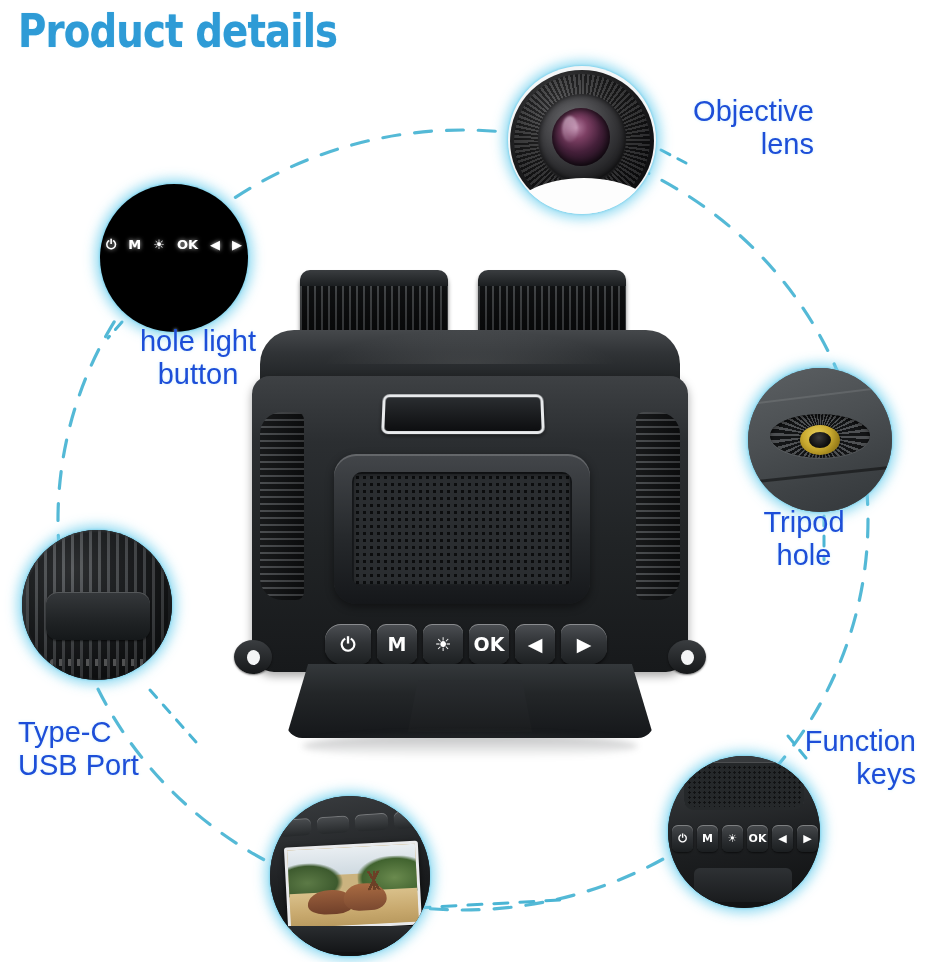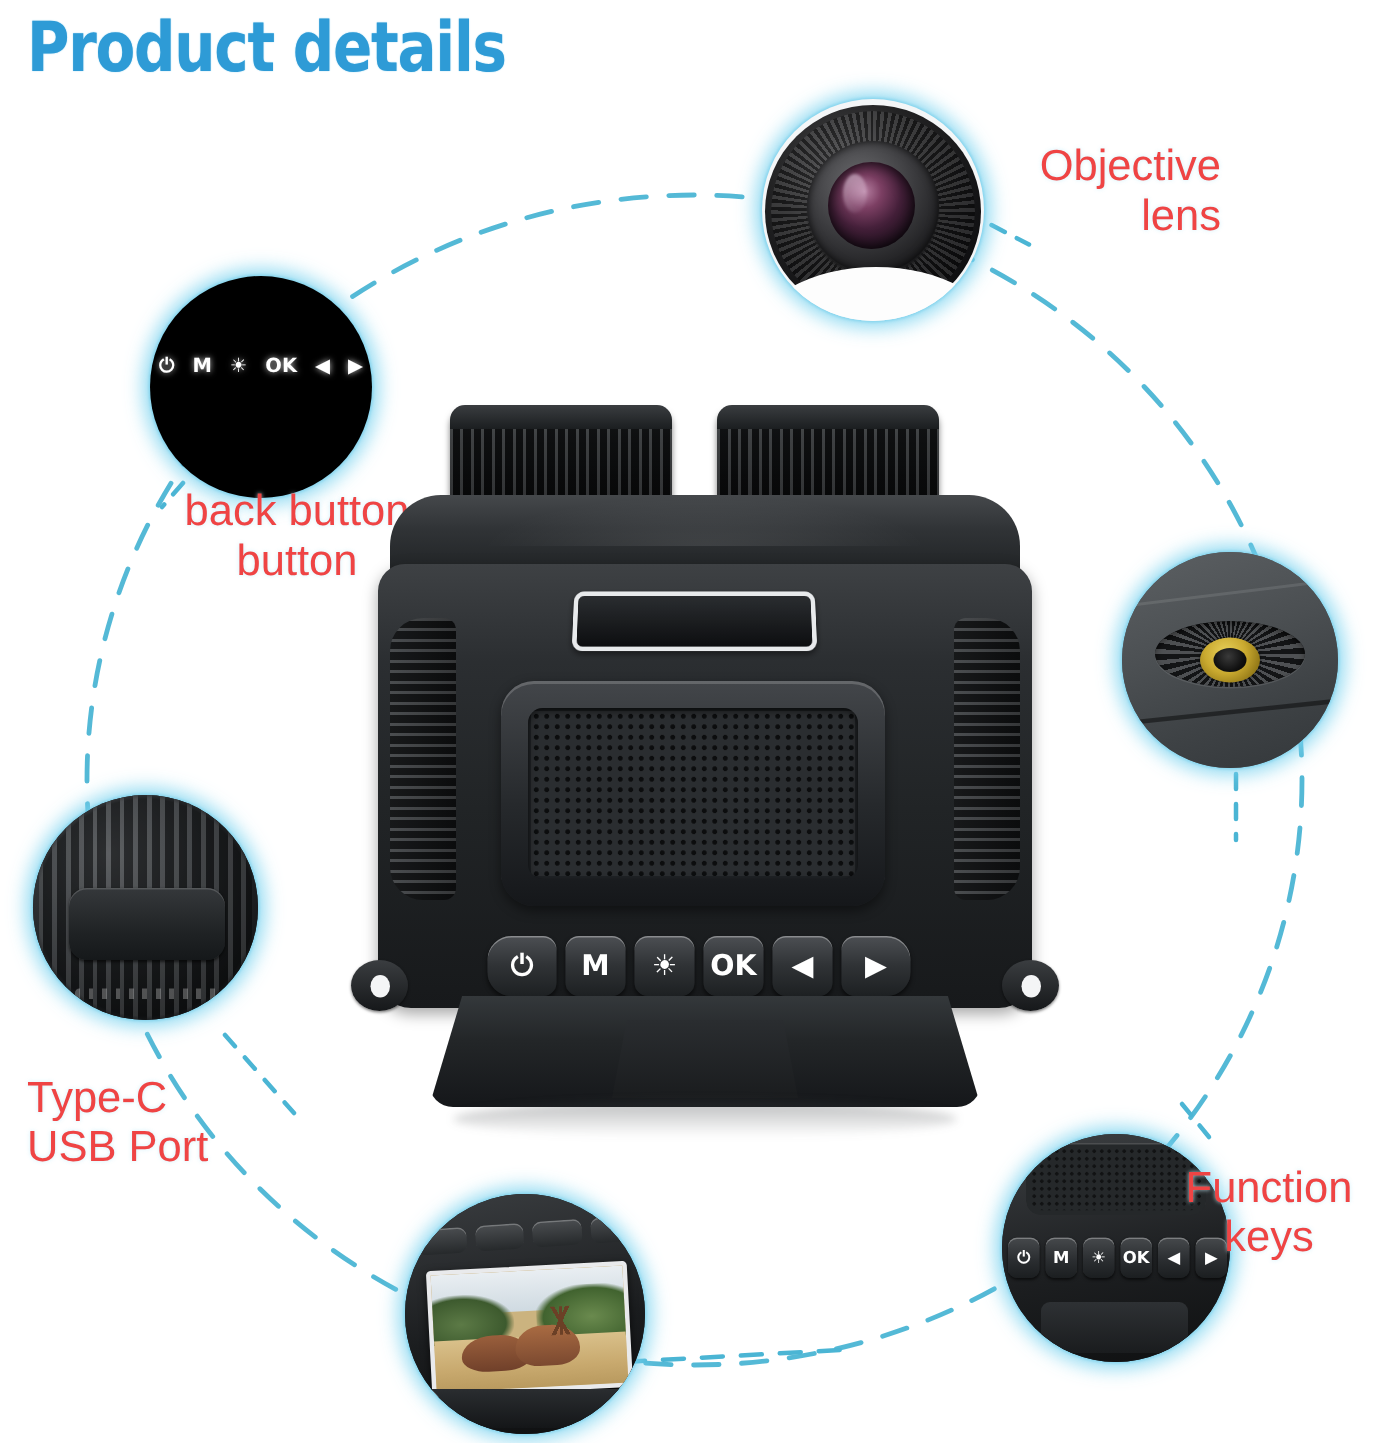--- a/index.html
+++ b/index.html
@@ -15,33 +15,33 @@
     font-weight:bold;font-size:46px;letter-spacing:-1px;
     color:#2e9bd6;
     transform:scaleX(.84);transform-origin:left center;
     text-shadow:0 0 1px #8fd0ee;
     white-space:nowrap;
   }
 
   
   .label{
     position:absolute;
-    color:#ef4444;
+    color:#1d4ed8;
     font-family:"Liberation Sans",sans-serif;
     font-weight:400;
     font-size:29px;
     line-height:1.14;
     white-space:pre-line;
     text-shadow:0 0 3px rgba(200,238,250,.85);
   }
   .lb-objective{left:684px;top:95px;text-align:right;width:130px;}
   .lb-backlight{left:118px;top:325px;text-align:center;width:160px;}
   .lb-tripod{left:752px;top:506px;text-align:center;width:104px;}
   .lb-usb{left:18px;top:706px;text-align:left;width:160px;margin-top:10px;}
-  .lb-function{left:776px;top:776px;text-align:center;width:140px;}
+  .lb-function{left:776px;top:725px;text-align:right;width:140px;}
   .lb-screen{left:428px;top:913px;text-align:left;width:140px;}
 
   
   #lines{position:absolute;left:0;top:0;width:926px;height:962px;pointer-events:none;}
 
   
   .bubble{
     position:absolute;border-radius:50%;overflow:hidden;
     box-shadow:0 0 12px 5px rgba(120,210,238,.78),
                0 0 2px 1px rgba(90,190,225,.6);
@@ -382,35 +382,37 @@
       <div class="blkeys">
         <span>⏻</span>
         <span>M</span>
         <span>☀</span>
         <span>OK</span>
         <span>◀</span>
         <span>▶</span>
       </div>
     </div>
   </div>
-  <div class="label lb-backlight">back button
+  <div class="label lb-backlight">hole light
 button</div>
 
   <div class="bubble" id="b-tripod">
     <div class="inner">
       <div class="tripodface"></div>
       <div class="tripodseamA"></div>
       <div class="tripodseamB"></div>
       <div class="tripodoval">
         <div class="tripodfins"></div>
       </div>
       <div class="tripodbrass"></div>
       <div class="tripodbore"></div>
     </div>
   </div>
+  <div class="label lb-tripod">Tripod
+hole</div>
 
   <div class="bubble" id="b-usb">
     <div class="inner">
       <div class="usbbody"></div>
       <div class="usbribs"></div>
       <div class="usbpanel"></div>
       <div class="usbdots"></div>
     </div>
   </div>
   <div class="label lb-usb">Type-C

